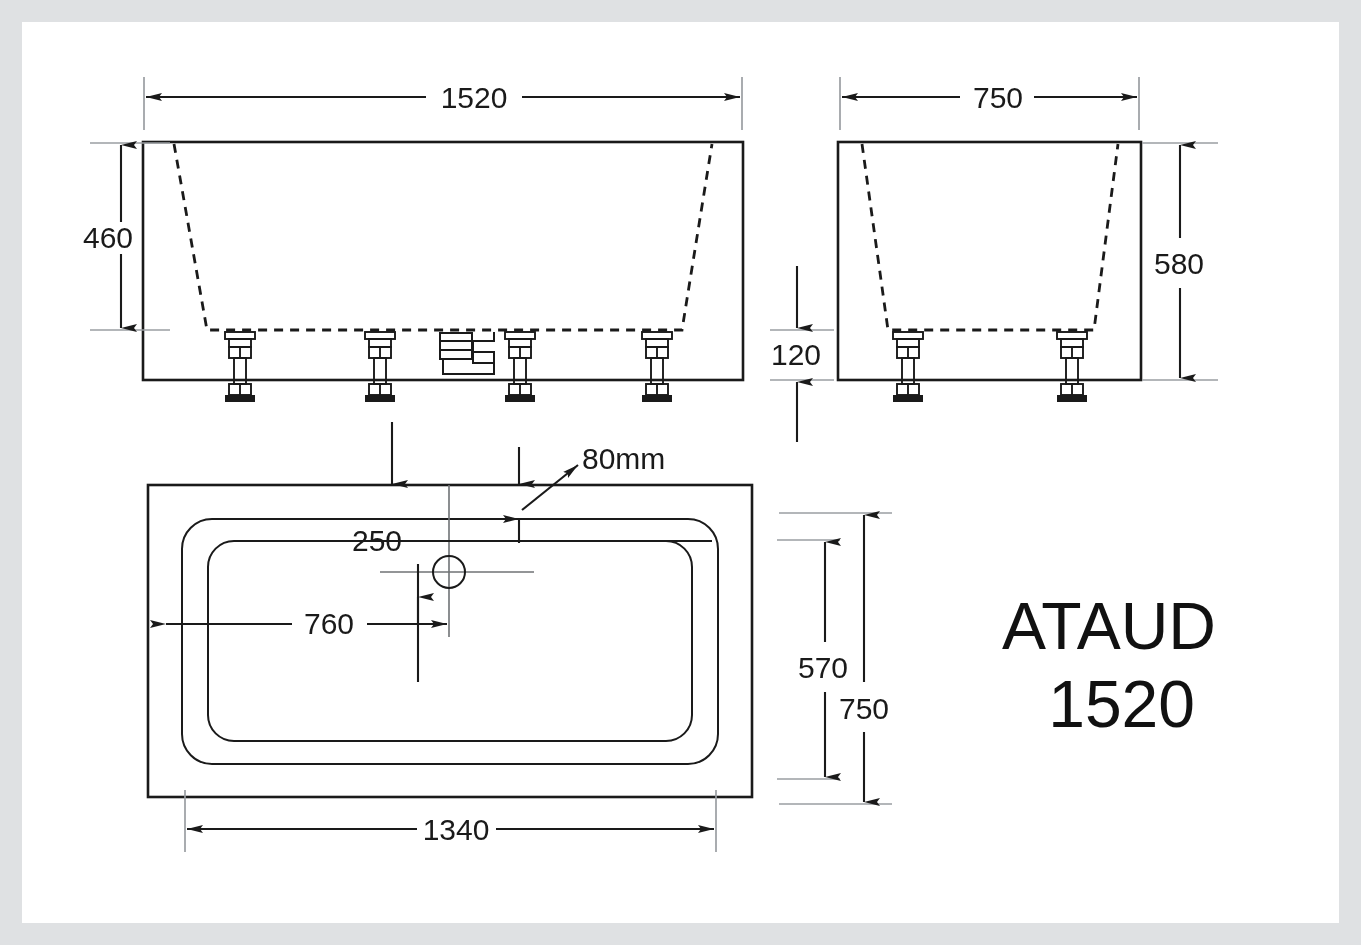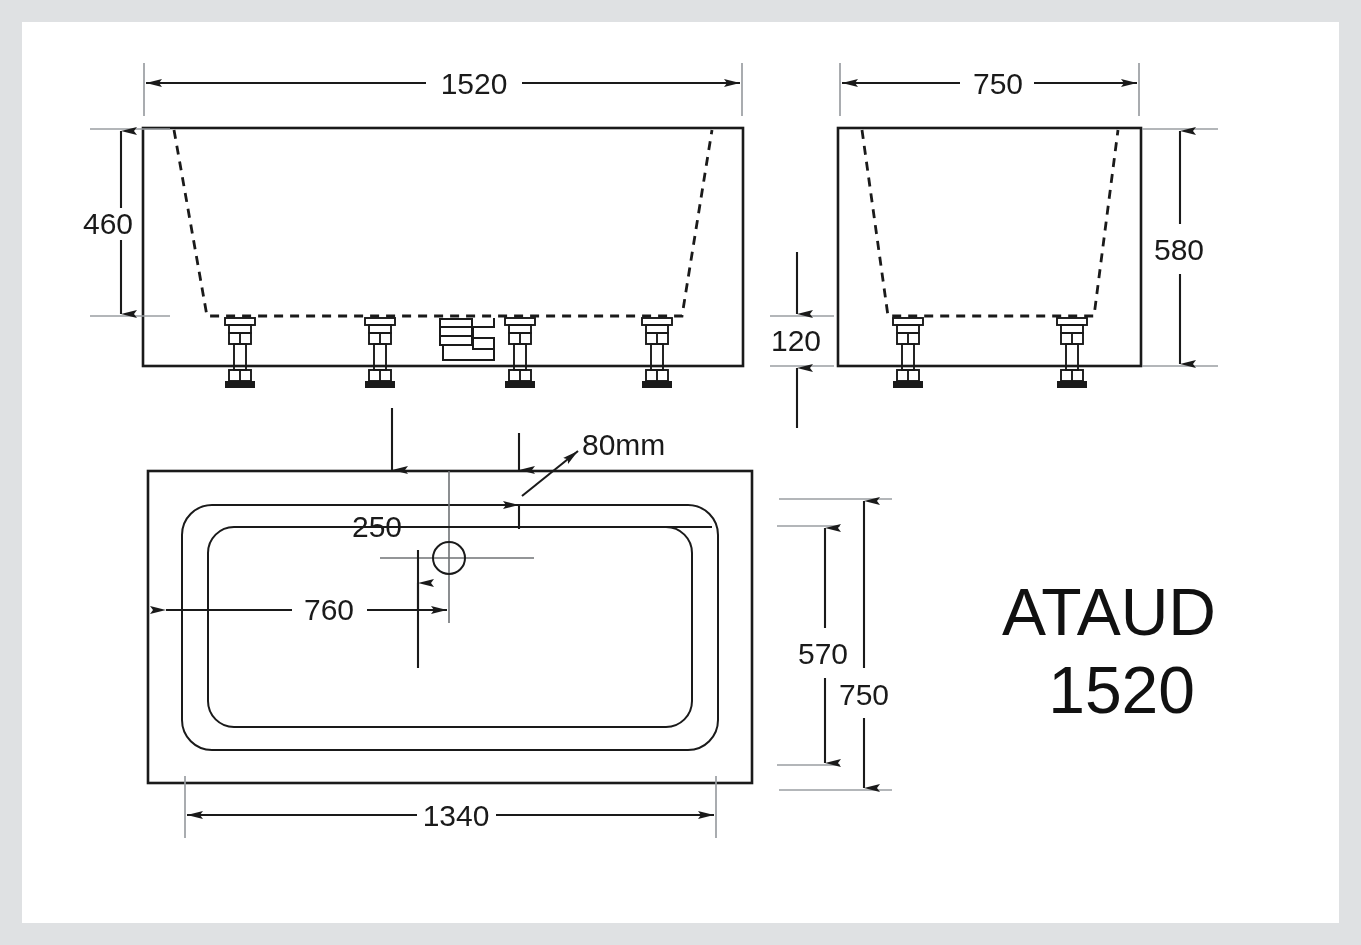--- a/index.html
+++ b/index.html
@@ -24,21 +24,21 @@
     box-sizing: border-box;
   }
   #frame-inner {
     position: absolute;
     left: 22px; top: 22px;
     width: 1317px; height: 901px;
     background: #ffffff;
   }
   #drawing {
     position: absolute;
-    left: 22px; top: 8px;
+    left: 22px; top: 22px;
     width: 1317px; height: 901px;
   }
   svg { display: block; }
   .solid  { fill: none; stroke: #1a1a1a; stroke-width: 2.6; }
   .solid-thin { fill: none; stroke: #1a1a1a; stroke-width: 2.0; }
   .dash   { fill: none; stroke: #1a1a1a; stroke-width: 2.8;
             stroke-dasharray: 9 7; stroke-linecap: butt; }
   .dim    { fill: none; stroke: #1a1a1a; stroke-width: 2.1; }
   .ext    { fill: none; stroke: #9a9ea2; stroke-width: 1.7; }
   .center { fill: none; stroke: #6f7275; stroke-width: 1.6; }

